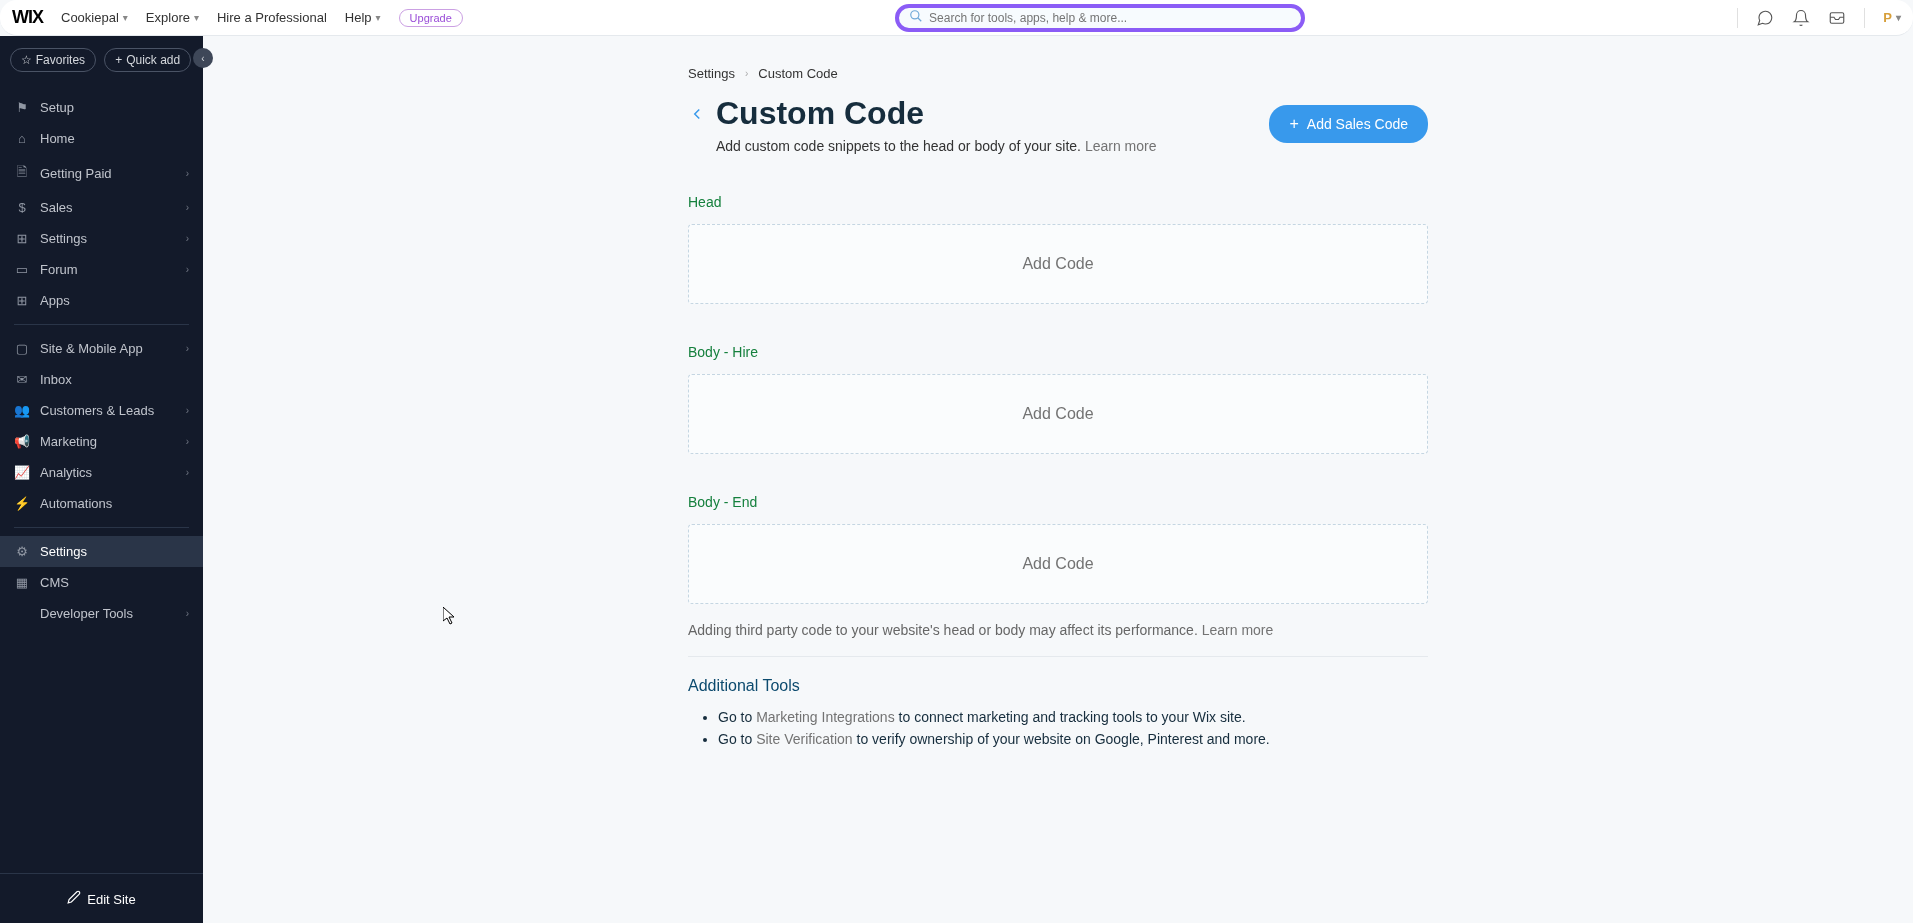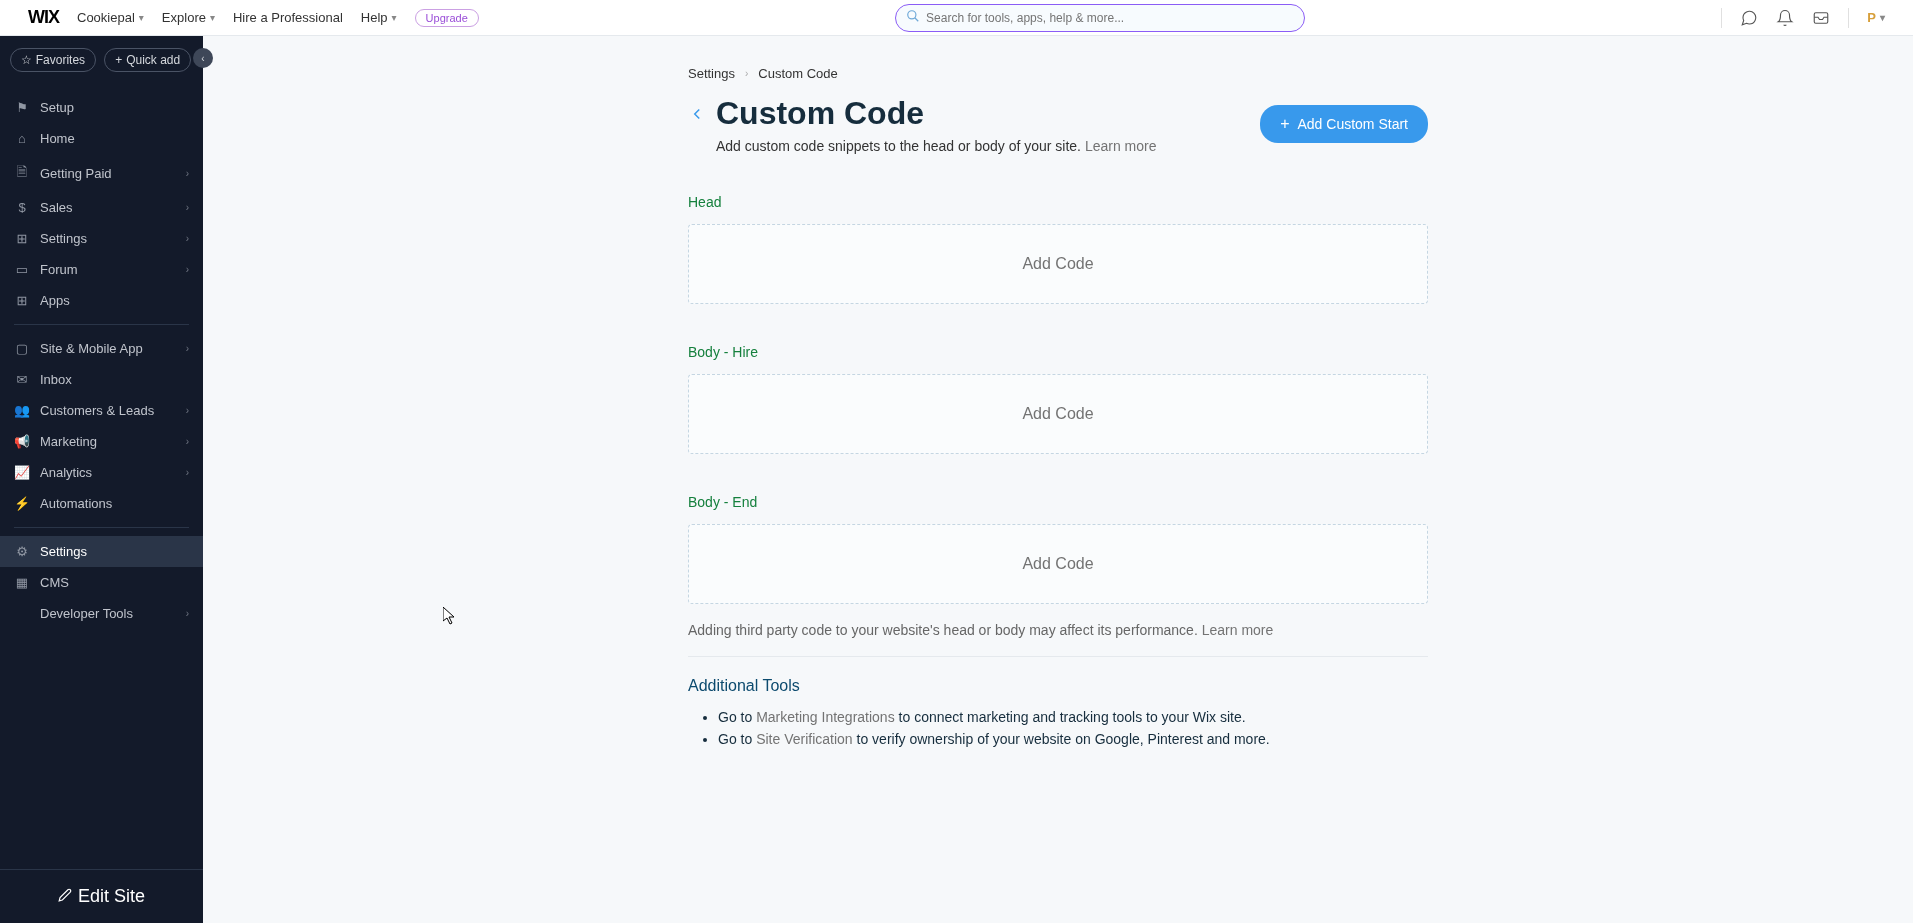--- a/index.html
+++ b/index.html
@@ -1,26 +1,26 @@
 <!DOCTYPE html>
 <html><head>
   <meta charset="utf-8">
   <style>
     * { box-sizing: border-box; margin: 0; padding: 0; }
     body { font-family: -apple-system, BlinkMacSystemFont, 'Segoe UI', Helvetica, Arial, sans-serif; background: #f6f8fa; color: #162d3d; }
     
     
-    .topbar { height: 36px; background: #fff; border-bottom: 1px solid #e5e9ed; display: flex; align-items: center; padding: 0 28px; gap: 12px; }
+    .topbar { height: 36px; background: #fff; border-bottom: 1px solid #e5e9ed; display: flex; align-items: center; padding: 0 12px; gap: 12px; border-radius: 17px; }
     .logo { font-weight: 900; font-size: 18px; letter-spacing: -1px; color: #000; }
     .topbar-left { display: flex; align-items: center; gap: 18px; }
     .top-item { font-size: 13px; color: #333; display: flex; align-items: center; gap: 4px; cursor: pointer; }
     .chev { font-size: 10px; color: #888; }
     .upgrade-btn { border: 1px solid #cba0e3; color: #9a4dd8; border-radius: 12px; padding: 2px 10px; font-size: 11px; background: #fff; cursor: pointer; }
     .search-wrap { flex: 1; display: flex; justify-content: center; }
-    .search-box { width: 410px; border: 1px solid #8b5cf6; border-radius: 16px; height: 28px; display: flex; align-items: center; padding: 0 10px; background: #f7fbfe; gap: 6px; }
+    .search-box { width: 410px; border: 4px solid #8b5cf6; border-radius: 16px; height: 28px; display: flex; align-items: center; padding: 0 10px; background: #f7fbfe; gap: 6px; }
     .search-box input { border: none; outline: none; background: transparent; font-size: 12px; flex: 1; color: #888; }
     .search-icon { color: #6fa9d8; }
     .topbar-right { display: flex; align-items: center; gap: 18px; }
     .top-icon { width: 18px; height: 18px; color: #555; cursor: pointer; display: flex; align-items: center; justify-content: center; }
     .profile-ico { color: #d79f3a; font-weight: bold; }
     .vdiv { width: 1px; height: 20px; background: #e0e0e0; }
     
     
     .layout { display: flex; height: calc(100vh - 36px); }
     
@@ -29,21 +29,21 @@
     .sb-collapse { position: absolute; right: -10px; top: 12px; width: 20px; height: 20px; background: #3e4758; border-radius: 50%; display: flex; align-items: center; justify-content: center; color: #d5d8dd; font-size: 10px; cursor: pointer; }
     .sb-top-btns { display: flex; gap: 8px; padding: 12px 10px; }
     .sb-pill { border: 1px solid #4a5365; border-radius: 14px; padding: 4px 10px; font-size: 12px; color: #d5d8dd; display: flex; align-items: center; gap: 4px; cursor: pointer; background: transparent; }
     .sb-nav { padding: 8px 0; flex: 1; overflow-y: auto; }
     .sb-item { display: flex; align-items: center; padding: 8px 14px; font-size: 13px; color: #c0c4cc; cursor: pointer; gap: 10px; }
     .sb-item.active { background: #2a3548; color: #fff; }
     .sb-item .nav-chev { margin-left: auto; font-size: 10px; color: #6f7582; }
     .sb-icon { width: 16px; display: flex; align-items: center; justify-content: center; font-size: 13px; color: #9097a3; }
     .sb-divider { height: 1px; background: #2a3548; margin: 8px 14px; }
     .sb-footer { border-top: 1px solid #2a3548; padding: 10px; }
-    .sb-edit { display: flex; align-items: flex-start; justify-content: center; gap: 6px; font-size: 18px; color: #fff; cursor: pointer; padding: 6px; }
+    .sb-edit { display: flex; align-items: flex-end; justify-content: center; gap: 6px; font-size: 13px; color: #fff; cursor: pointer; padding: 6px; }
     
     
     .main { flex: 1; overflow-y: auto; padding: 30px 0 40px 0; }
     .content { max-width: 740px; margin: 0 auto; }
     .breadcrumb { font-size: 13px; color: #333; display: flex; align-items: center; gap: 10px; }
     .breadcrumb a { color: #333; text-decoration: none; }
     .bc-sep { color: #aaa; font-size: 10px; }
     .header-row { display: flex; align-items: flex-start; margin-top: 14px; }
     .back-arrow { color: #3899ec; font-size: 18px; margin-right: 10px; margin-top: 10px; cursor: pointer; }
     .title-block { flex: 1; }
@@ -250,21 +250,21 @@
         </div>
         <div class="title-block">
           <h1 class="page-title">Custom Code</h1>
           <p class="page-sub">
             <span>Add custom code snippets to the head or body of your site.</span>
             <a class="link">Learn more</a>
           </p>
         </div>
         <button class="add-btn">
           <span class="plus">+</span>
-          <span>Add Custom Start</span>
+          <span>Add Sales Code</span>
         </button>
       </div>
 
       <div class="section">
         <div class="section-label">Head</div>
         <div class="code-box">
           <span class="link">Add Code</span>
         </div>
       </div>
 

